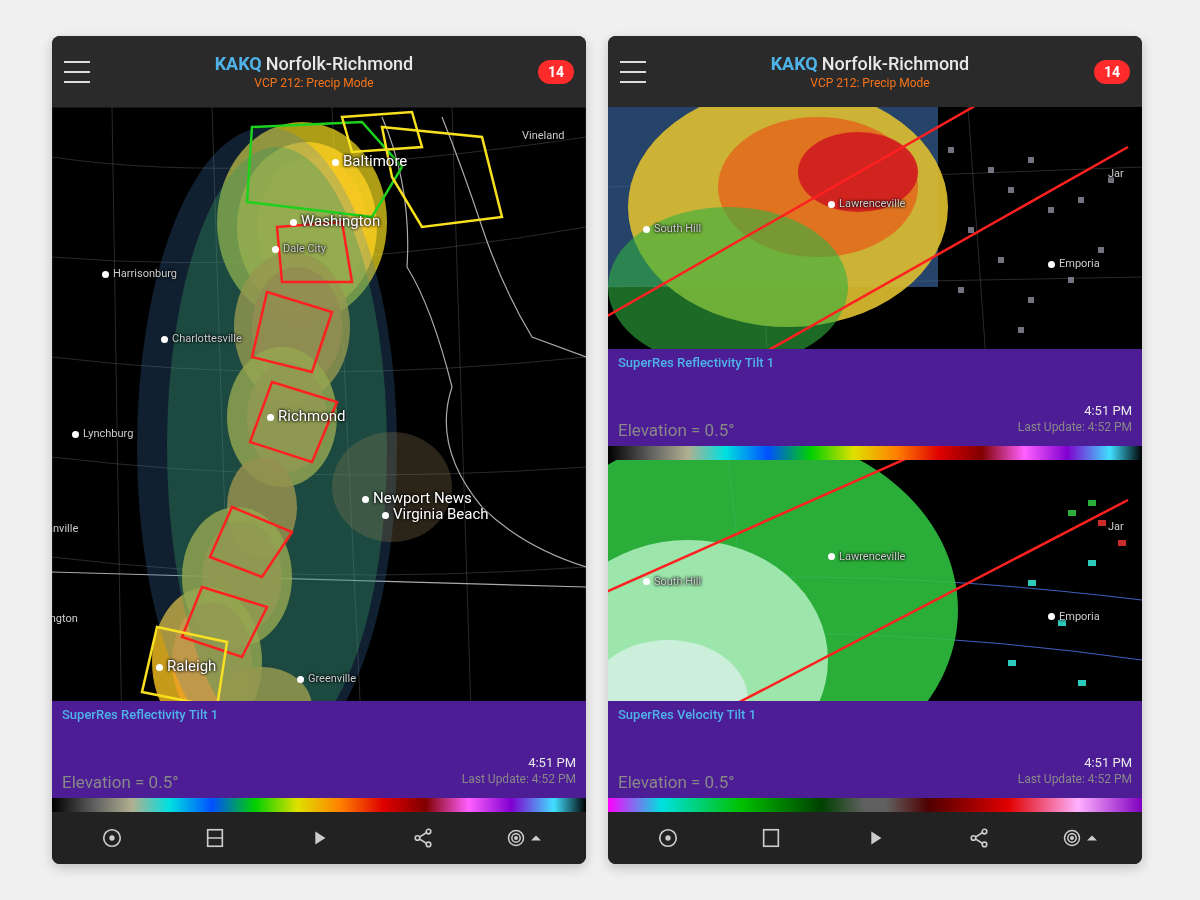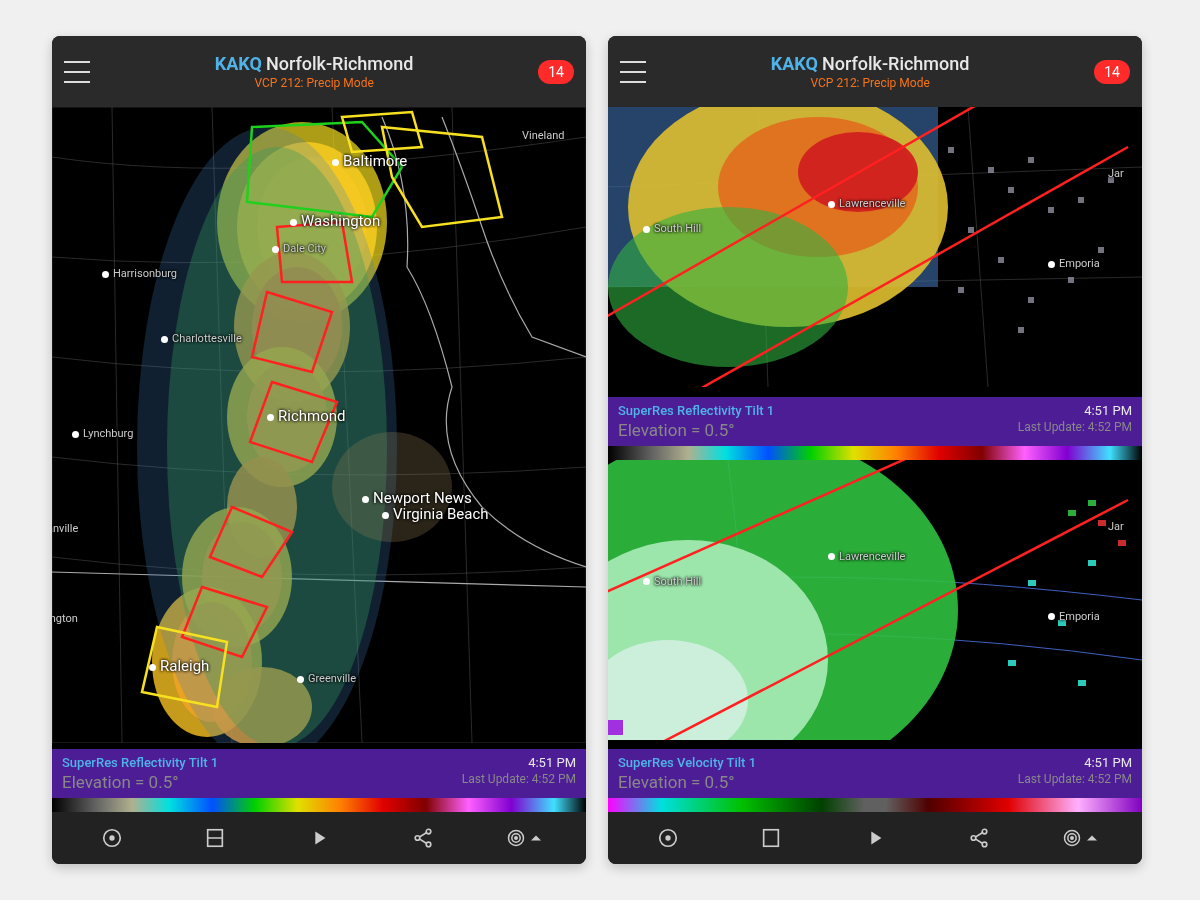--- a/index.html
+++ b/index.html
@@ -50,21 +50,21 @@
   .header-title {
     flex: 1;
     text-align: center;
   }
   .station-id { color: #4fb3e8; font-weight: bold; font-size: 18px; }
   .station-name { color: #e8e8e8; font-weight: 500; font-size: 18px; }
   .vcp-mode { color: #f97316; font-size: 12px; margin-top: 2px; }
   .alert-badge {
     background: #ff2b2b;
     color: #fff;
-    font-weight: normal;
+    font-weight: bold;
     font-size: 14px;
     border-radius: 14px;
     padding: 4px 10px;
     min-width: 34px;
     text-align: right;
   }
   .radar-area {
     flex: 1;
     background: #000;
     position: relative;
@@ -93,21 +93,21 @@
     background: #4c1d95;
     padding: 6px 10px;
     display: flex;
     justify-content: space-between;
     font-size: 13px;
     flex-direction: column;
     gap: 2px;
   }
   .product-row { display: flex; justify-content: space-between; }
   .product-name { color: #4fb3e8; font-weight: 500; }
-  .product-time { color: #e8e8e8; }
+  .product-time { color: #e8e8e8; margin-top: 48px; }
   .product-elev { color: #888; font-size: 17px; }
   .product-update { color: #888; font-size: 12px; }
   .color-scale {
     height: 14px;
     width: 100%;
   }
   .toolbar {
     background: #222;
     display: flex;
     justify-content: space-around;
@@ -214,21 +214,21 @@
         <div class="city" style="left: 238px; top: 105px;"><span class="city-dot"></span>Washington</div>
         <div class="city small" style="left: 220px; top: 135px;"><span class="city-dot"></span>Dale City</div>
         <div class="city small" style="left: 50px; top: 160px;"><span class="city-dot"></span>Harrisonburg</div>
         <div class="city small" style="left: 109px; top: 225px;"><span class="city-dot"></span>Charlottesville</div>
         <div class="city" style="left: 215px; top: 300px;"><span class="city-dot"></span>Richmond</div>
         <div class="city small" style="left: 20px; top: 320px;"><span class="city-dot"></span>Lynchburg</div>
         <div class="city" style="left: 310px; top: 370px; margin-top: 12px;"><span class="city-dot"></span>Newport News</div>
         <div class="city" style="left: 330px; top: 398px;"><span class="city-dot"></span>Virginia Beach</div>
         <div class="city small" style="left: -5px; top: 415px;">anville</div>
         <div class="city small" style="left: -5px; top: 505px;">ington</div>
-        <div class="city" style="left: 97px; top: 550px;"><span class="city-dot"></span>Raleigh</div>
+        <div class="city" style="left: 104px; top: 550px;"><span class="city-dot"></span>Raleigh</div>
         <div class="city small" style="left: 245px; top: 565px;"><span class="city-dot"></span>Greenville</div>
       </div>
 
     <div class="product-bar">
       <div class="product-row">
         <span class="product-name">SuperRes Reflectivity Tilt 1</span>
         <span class="product-time">4:51 PM</span>
       </div>
       <div class="product-row">
         <span class="product-elev">Elevation = 0.5°</span>

